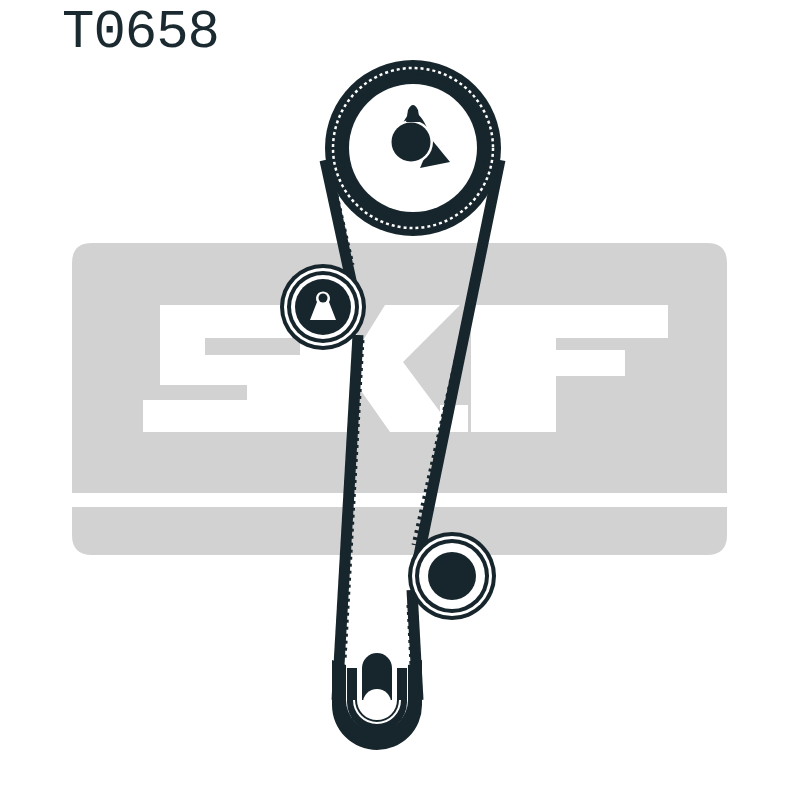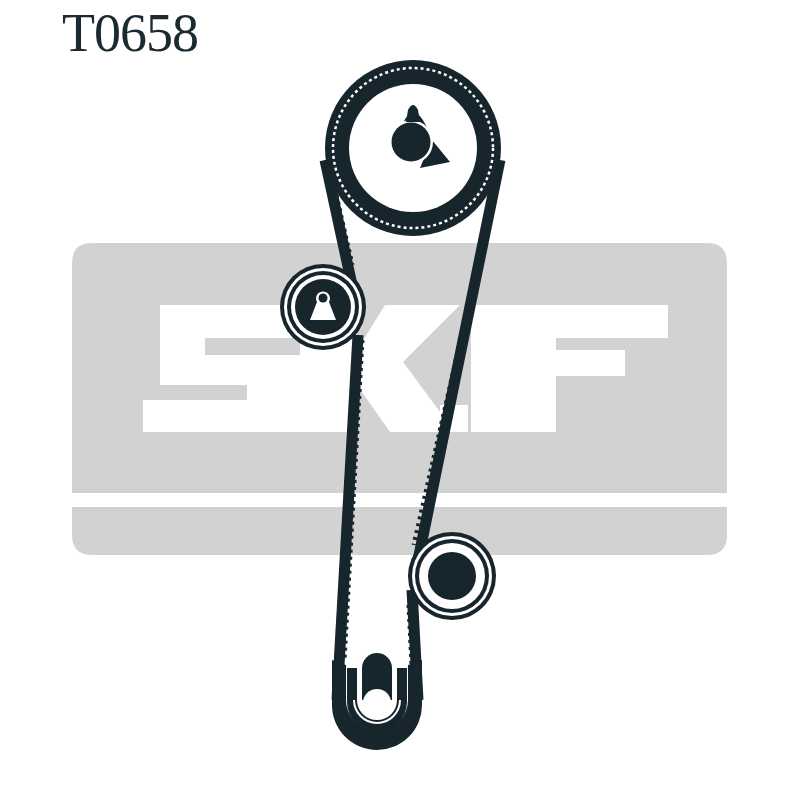--- a/index.html
+++ b/index.html
@@ -1,19 +1,19 @@
 <!DOCTYPE html>
 <html><head>
 <meta charset="utf-8">
 <style>
   html, body { margin: 0; padding: 0; background: #ffffff; }
   body { width: 800px; height: 800px; position: relative; overflow: hidden; }
   .title {
     position: absolute; left: 62px; top: 2px;
-    font-family: Liberation Serif, serif;
+    font-family: Liberation Mono, monospace;
     font-size: 54px; letter-spacing: -1px; line-height: 62px;
     color: #1a2a30;
   }
   svg.diagram { position: absolute; left: 0; top: 0; }
 </style>
 </head>
 <body>
 
 <div class="title">T0658</div>
 

